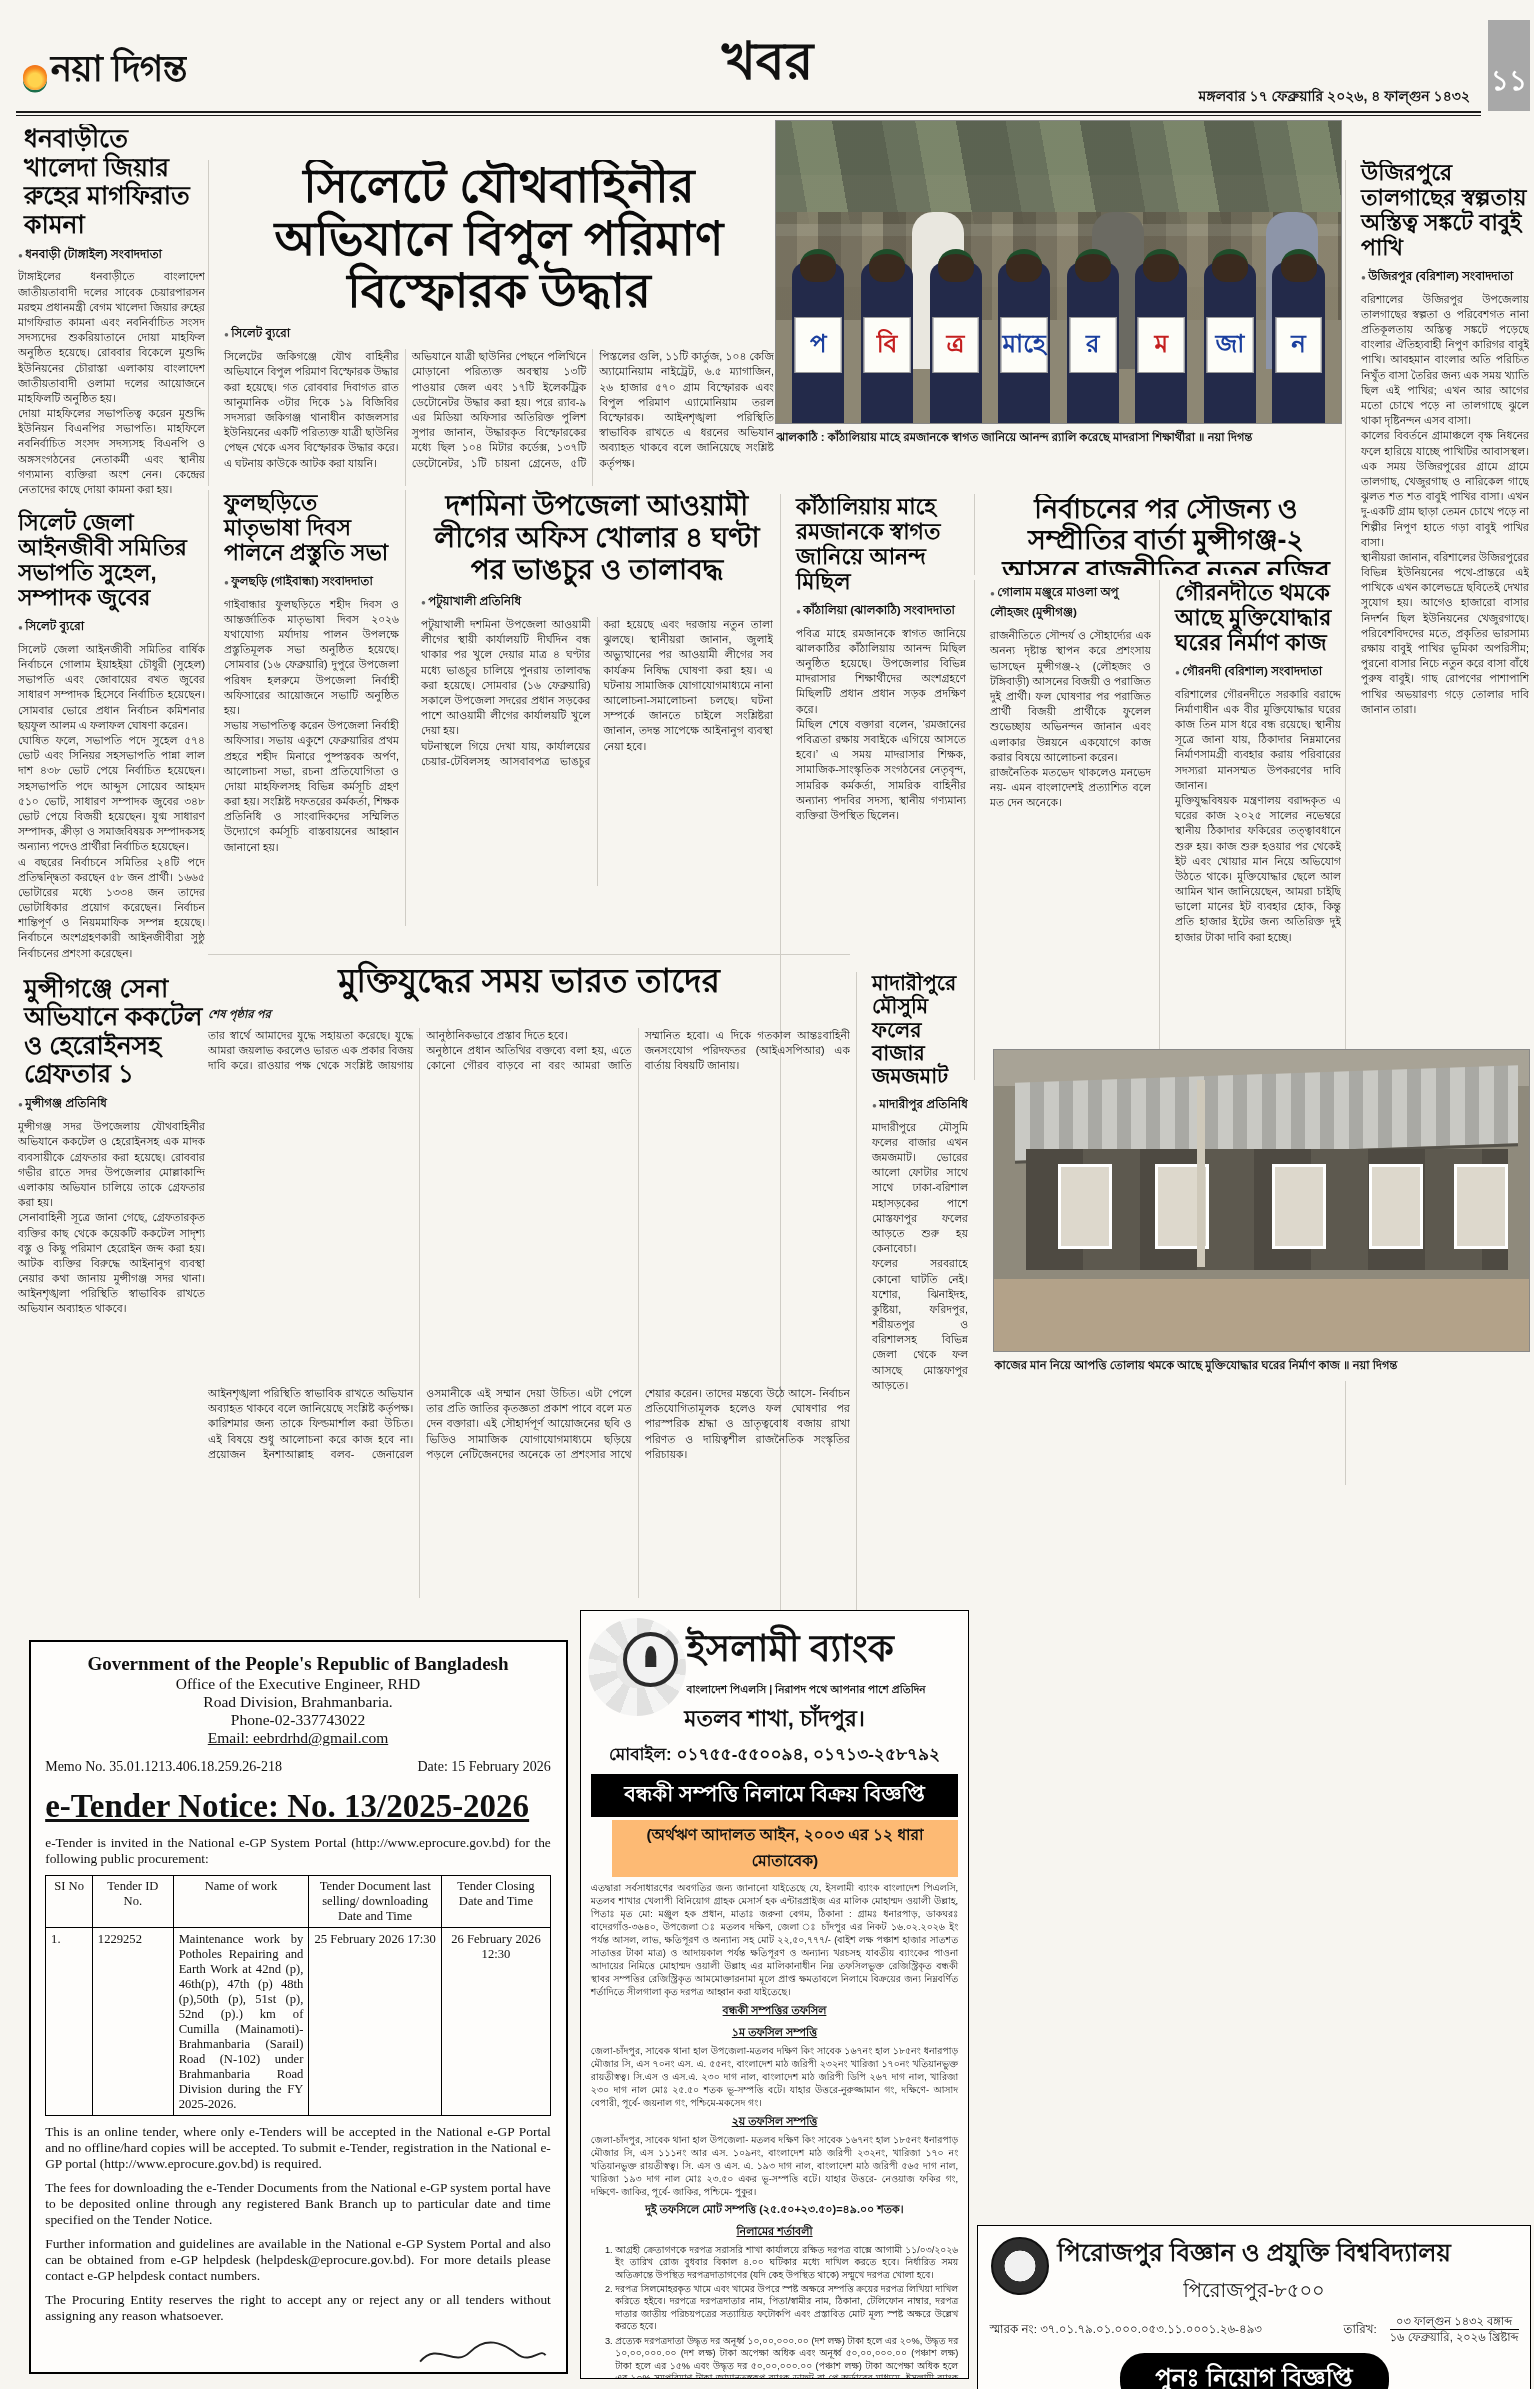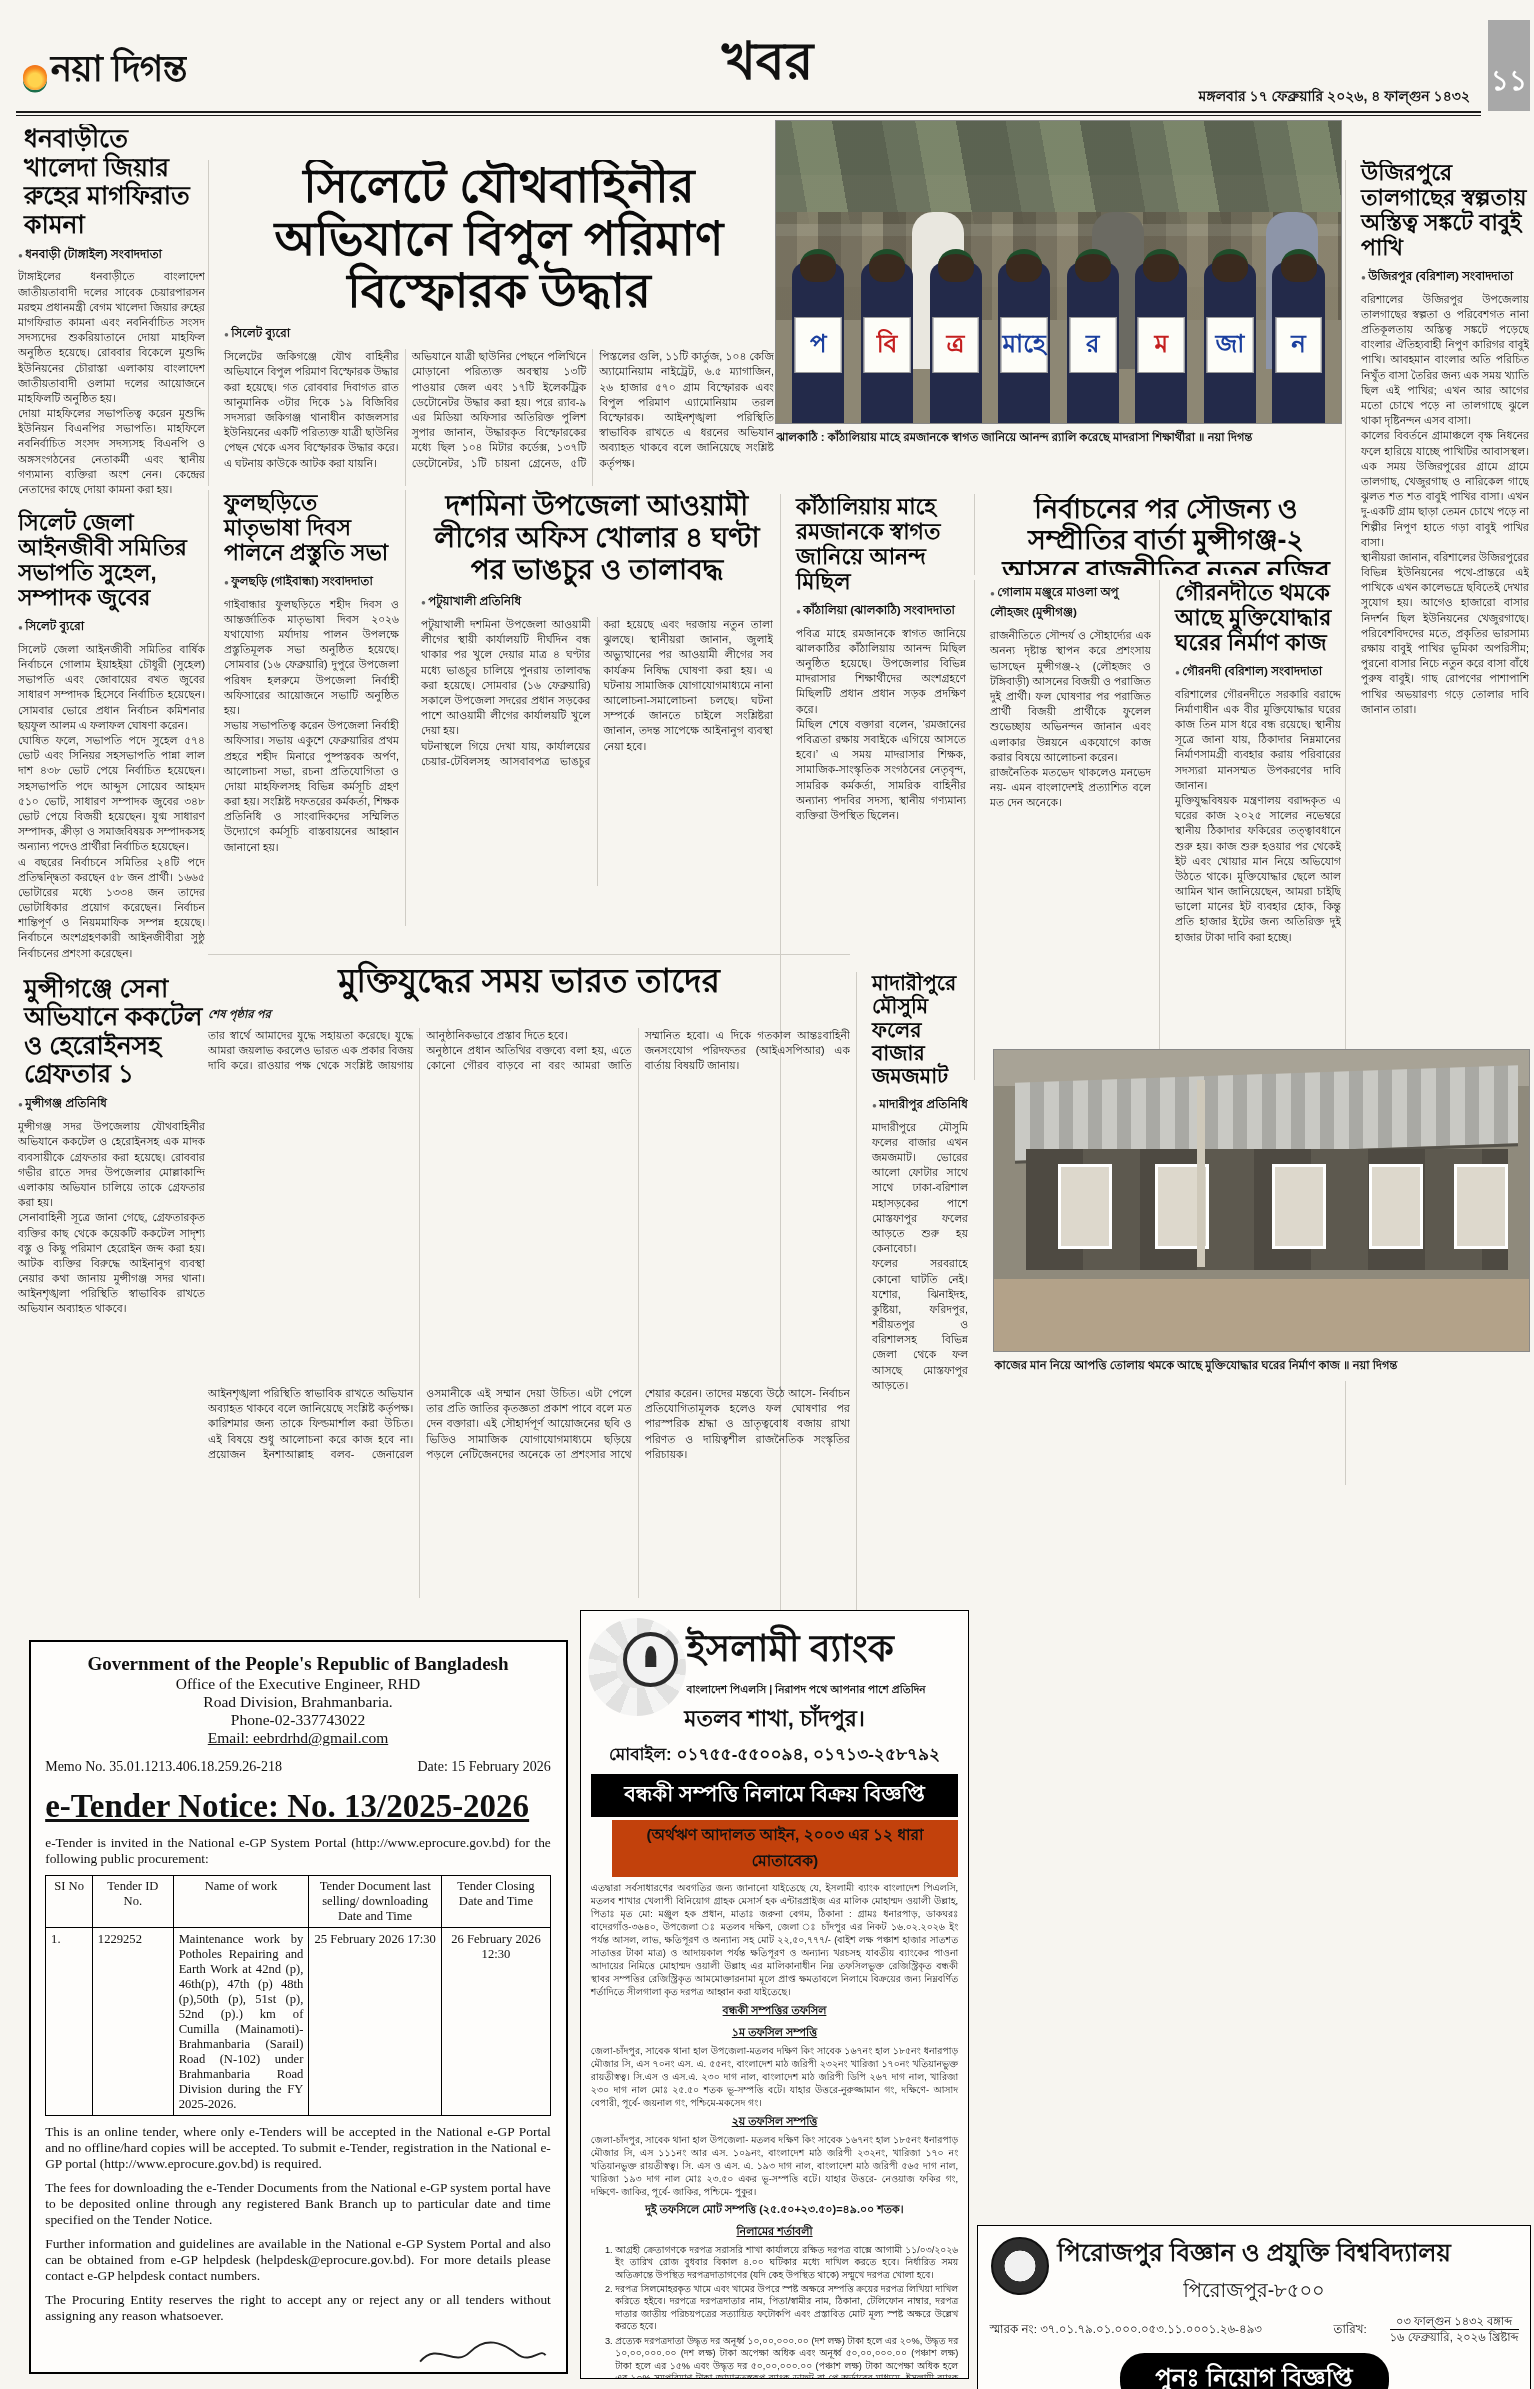--- a/index.html
+++ b/index.html
@@ -75,21 +75,21 @@
      background:radial-gradient(circle,#d9d9d9 0 30%,transparent 31%),
                 repeating-conic-gradient(#cfcfcf 0 20deg,#efefef 20deg 40deg);opacity:.6;}
   .bank-logo{width:47px;height:47px;border-radius:50%;border:4.9px solid #2b2b2b;background:#f2f2f2;position:relative;flex:none;}
   .bank-logo::after{content:"";position:absolute;left:50%;top:22%;transform:translateX(-50%);
      width:11.4px;height:21px;background:#2b2b2b;border-radius:50% 50% 0 0;}
   .bank-name{font-size:37px;font-weight:800;}
   .bank-sub{font-size:10.6px;font-weight:700;text-align:center;}
   .bank-branch{font-size:22px;font-weight:800;text-align:center;margin-top:1.6px;}
   .bank-mob{font-size:17px;font-weight:700;text-align:center;margin:3.3px 0;}
   .banner-black{background:#000;color:#fff;text-align:center;font-size:21px;font-weight:800;padding:4.1px 3.3px;margin:4.9px 0 3.3px;}
-  .banner-gray{background:#c2410c;text-align:center;font-size:15.5px;font-weight:700;padding:2.4px;margin-bottom:4.9px;margin-left:21px;}
+  .banner-gray{background:#fdba74;text-align:center;font-size:15.5px;font-weight:700;padding:2.4px;margin-bottom:4.9px;margin-left:21px;}
   .bank-bd{font-size:9.4px;line-height:1.38;text-align:justify;white-space:pre-line;}
   .u-center{font-size:11px;font-weight:800;text-align:center;text-decoration:underline;margin:3.3px 0 1.6px;}
   .bank-total{font-size:11px;font-weight:800;text-align:center;margin:2.4px 0;}
   ol.terms{margin:1.6px 0 0 0;padding-left:24.4px;font-size:9.2px;line-height:1.36;text-align:justify;}
   ol.terms li{margin-bottom:1.6px;}
   
   .pu{background:#fefdfb;border:1.6px solid #000;box-sizing:border-box;padding:8.1px 11.4px;position:relative;}
   .pu-crest{position:absolute;left:13px;top:11.4px;width:54px;height:54px;border-radius:50%;
      background:radial-gradient(circle,#f1f1f1 0 40%,#2e2e2e 41% 100%);border:2.4px solid #111;}
   .pu-name{font-size:24.4px;font-weight:800;text-align:center;}
@@ -333,21 +333,21 @@
     </ol>
 
   </div>
 
   <div class="abs pu" style="left:977px;top:1456px;width:554px;height:402px;">
     <div class="pu-crest"></div>
     <div class="pu-name">পিরোজপুর বিজ্ঞান ও প্রযুক্তি বিশ্ববিদ্যালয়</div>
     <div class="pu-addr">পিরোজপুর-৮৫০০</div>
     <div class="pu-memo">
       <span>স্মারক নং: ৩৭.০১.৭৯.০১.০০০.০৫৩.১১.০০০১.২৬-৪৯৩</span>
-      <span style="display:flex;gap:23px;align-items:center;">
+      <span style="display:flex;gap:13px;align-items:center;">
         <span>তারিখ:</span>
         <span class="pu-dates">
           <span class="d1">০৩ ফাল্গুন ১৪৩২ বঙ্গাব্দ</span>
           <span>১৬ ফেব্রুয়ারি, ২০২৬ খ্রিষ্টাব্দ</span>
         </span>
       </span>
     </div>
     <div class="pill">পুনঃ নিয়োগ বিজ্ঞপ্তি</div>
 
   </div>

